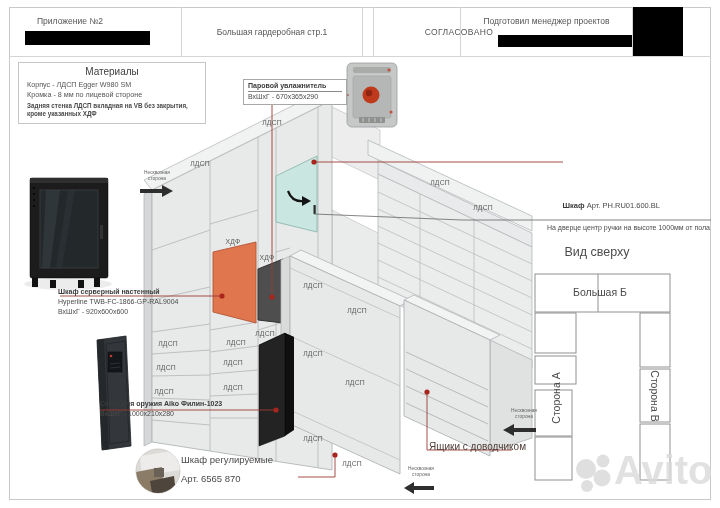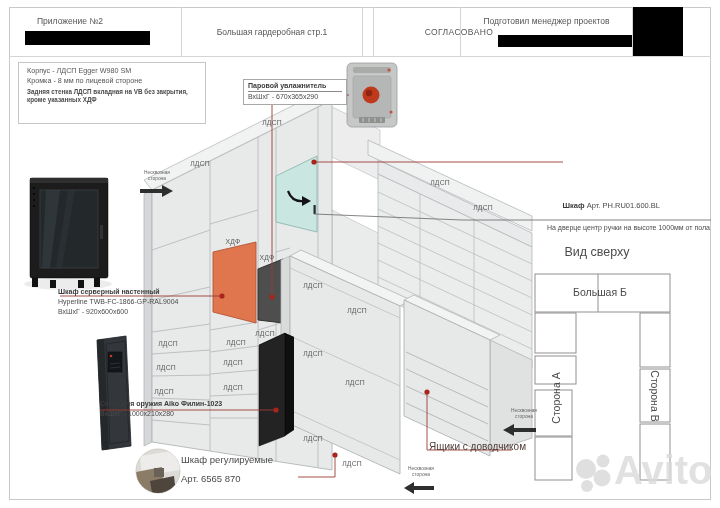--- a/index.html
+++ b/index.html
@@ -60,20 +60,21 @@
     </div>
     <div class="hcell" style="width:172px;padding-left:33px;">
       <div class="htxt abs" style="left:50%;top:9px;transform:translateX(-50%);white-space:nowrap;">Подготовил менеджер проектов</div>
       <div class="redact abs" style="left:37px;top:28px;width:136px;height:12px;"></div>
     </div>
     <div class="hcell redact" style="width:51px;"></div>
   </div>
   <div class="abs" id="header-sep"></div>
 
   <div class="abs" id="materials">
+    <div class="mtitle">Материалы</div>
     <div class="mline">Корпус - ЛДСП Egger W980 SM</div>
     <div class="mline">Кромка - 8 мм по лицевой стороне</div>
     <div class="mnote">Задняя стенка ЛДСП вкладная на VB без закрытия, кроме указанных ХДФ</div>
   </div>
 
   <svg class="abs" style="left:0;top:0;" width="720" height="508" viewBox="0 0 720 508">
 
     <polygon points="330,106 380,130 380,180 330,156" fill="#ededee" stroke="#c0c3c5" stroke-width="0.7"></polygon>
     <polygon points="332,210 380,234 380,296 332,272" fill="#eaebeb" stroke="#c0c3c5" stroke-width="0.7"></polygon>
 

